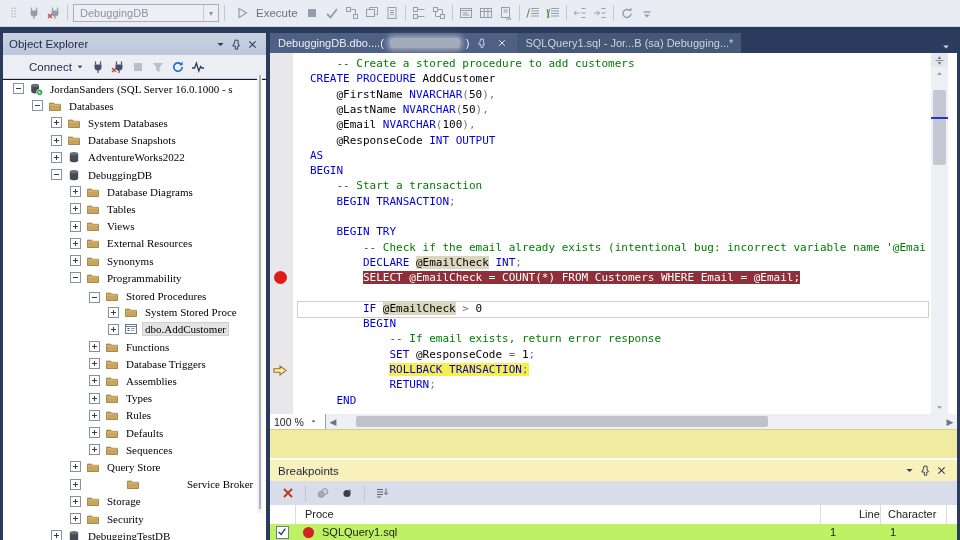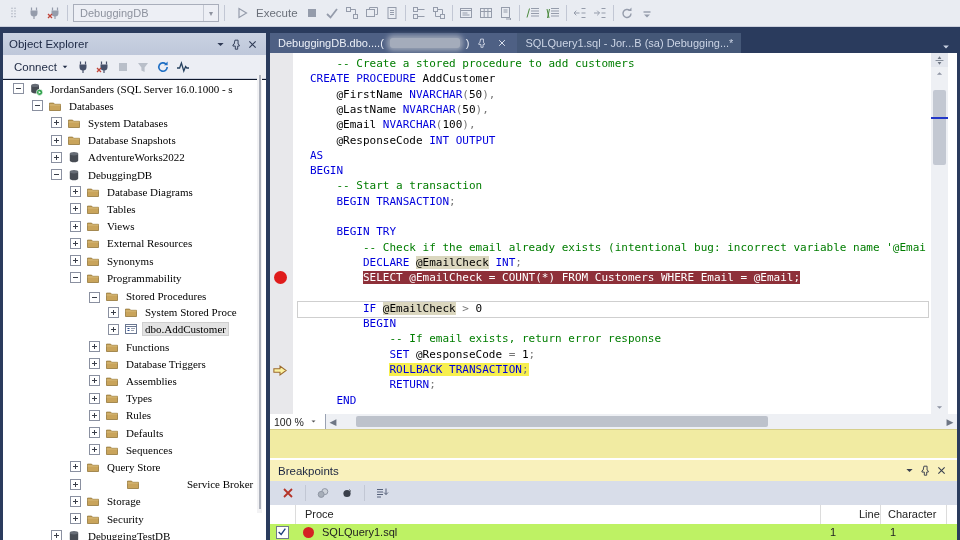--- a/index.html
+++ b/index.html
@@ -13,21 +13,21 @@
   #main-toolbar{left:0;top:0;width:960px;height:27px;background:#E9ECF2;display:flex;align-items:center;padding-left:4px;box-sizing:border-box;border-bottom:1px solid #CBD0DD;}
   #main-toolbar .combo{height:18px;width:146px;background:#EDEFF5;border:1px solid #A9AEBB;display:flex;align-items:center;font-size:11px;color:#8D929E;padding-left:6px;box-sizing:border-box;justify-content:space-between;margin:0 2px;}
   #main-toolbar .combo .dd{width:14px;text-align:center;color:#8D929E;font-size:8px;border-left:1px solid #C6CAD4;height:100%;display:flex;align-items:center;justify-content:center;}
   .exec{display:flex;align-items:center;gap:4px;color:#6A6F79;font-size:11.5px;padding:0 4px;}
   
   #oe{left:3px;top:33px;width:263px;height:507px;background:#0f172a;border-radius:21px;}
   #oe-title{left:0;top:0;width:263px;height:22px;background:linear-gradient(#CAD2E2,#BEC7DA);color:#1C2844;font-size:11.5px;display:flex;align-items:center;padding:0 6px;box-sizing:border-box;}
   #oe-title .sp{flex:1;}
   #oe-title .icon-btn{color:#2F3A55;width:16px;height:16px;}
   #oe-title .icon-btn svg{width:11px;height:11px;}
-  #oe-toolbar{left:0;top:22px;width:263px;height:24px;background:#ECEEF4;border-bottom:1px solid #C8CEDC;display:flex;align-items:center;padding-left:7px;box-sizing:border-box;}
+  #oe-toolbar{left:0;top:22px;width:263px;height:24px;background:#ECEEF4;border-bottom:1px solid #C8CEDC;display:flex;align-items:center;padding-left:22px;box-sizing:border-box;}
   #oe-toolbar .connect{font-size:11.5px;color:#1F2A44;display:flex;align-items:center;gap:4px;padding:0 4px;}
   #tree{left:0;top:47px;width:263px;height:460px;background:#fff;overflow:hidden;}
   .trow{position:absolute;height:17px;display:flex;align-items:center;font-size:11px;color:#000;white-space:nowrap;font-family:Liberation Serif, serif;}
   .exp{width:9px;height:9px;border:1px solid #8A90A0;background:#fff;position:relative;flex:none;box-sizing:content-box;}
   .exp::before{content:"";position:absolute;left:2px;right:2px;top:4px;height:1px;background:#3A3F4A;}
   .exp.plus::after{content:"";position:absolute;top:2px;bottom:2px;left:4px;width:1px;background:#3A3F4A;}
   .ticon{width:14px;height:14px;margin:0 4px 0 5px;flex:none;}
   .ticon svg{width:14px;height:14px;display:block;}
   .tlabel{padding:1px 3px;}
   .trow.sel .tlabel{background:#E3E3E3;border:1px solid #CFCFCF;padding:0 2px;}

